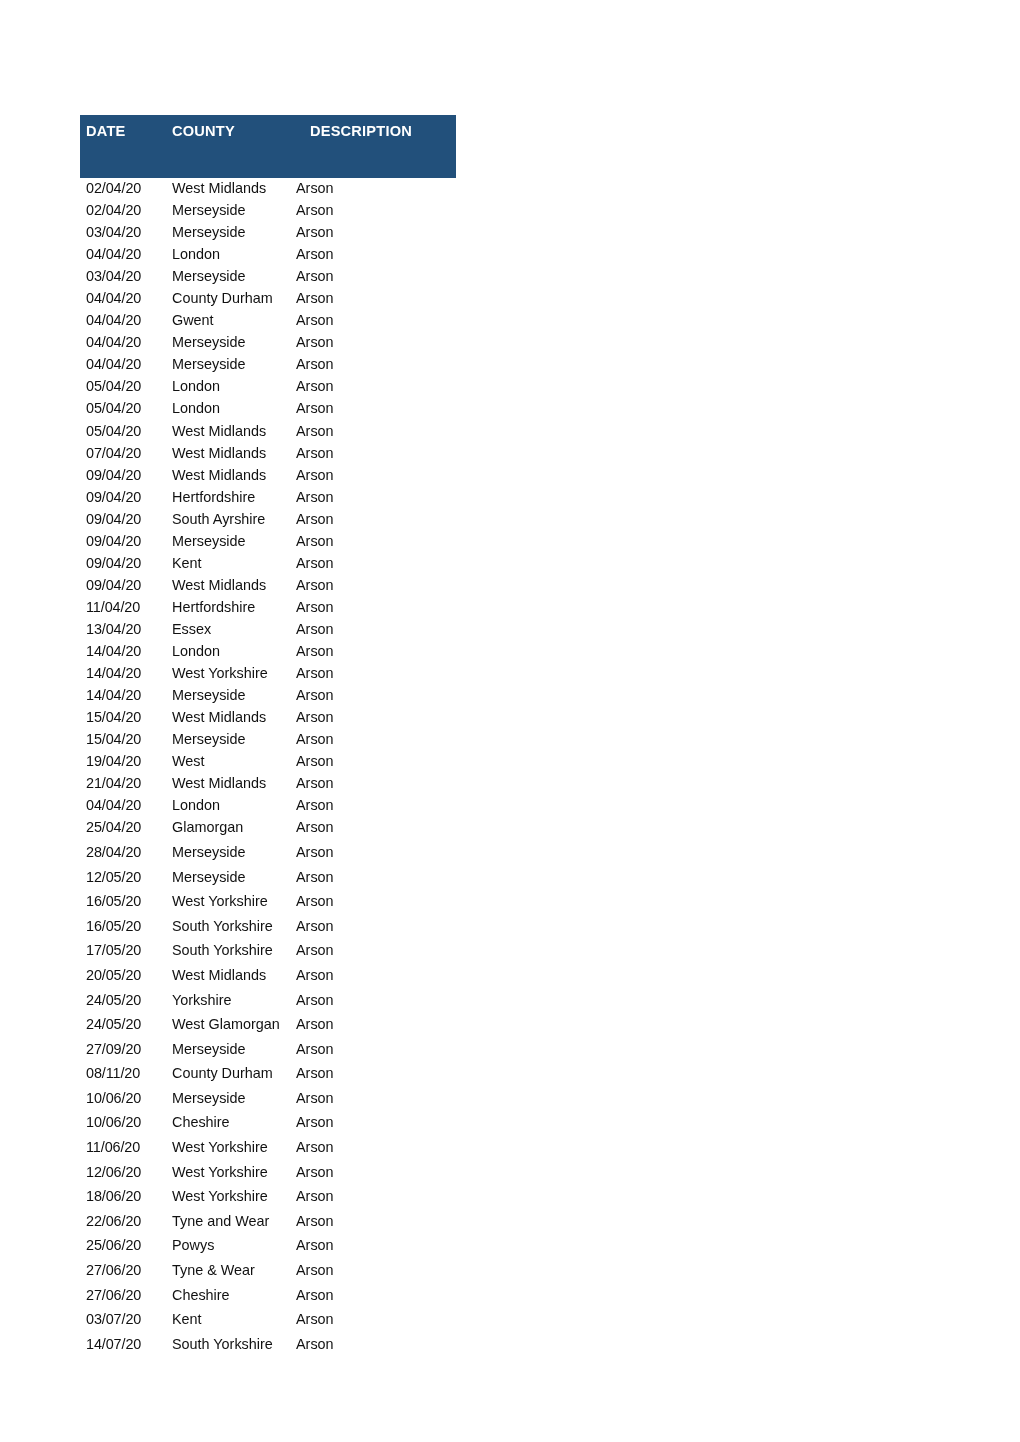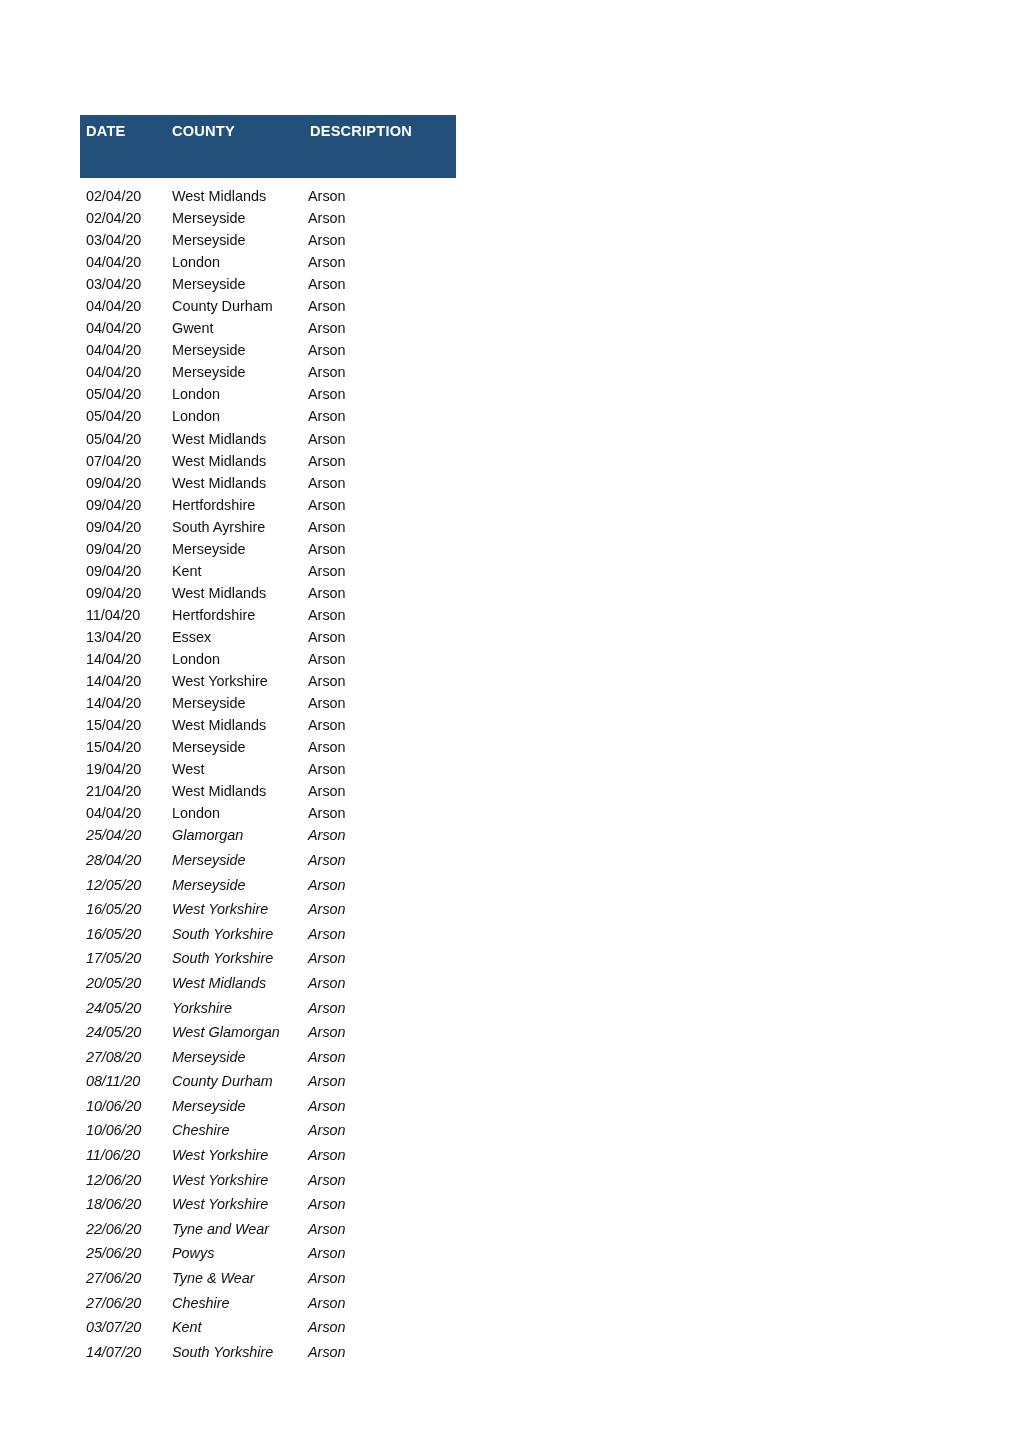--- a/index.html
+++ b/index.html
@@ -48,42 +48,41 @@
     letter-spacing: 0.2px;
     white-space: nowrap;
   }
   .hcell.c-date { left: 6px; }
   .hcell.c-county { left: 92px; }
   .hcell.c-desc { left: 230px; }
 
   
   .table-body {
     position: relative;
-    padding-top: 9px;
+    padding-top: 1px;
   }
   .row {
     position: relative;
     height: 22.05px;
     white-space: nowrap;
   }
   .row.loose {
     height: 24.6px;
-    font-style: italic;
   }
   .cell {
     position: absolute;
     top: 0;
     font-size: 14.4px;
     line-height: 18px;
     color: #111111;
     white-space: nowrap;
   }
   .cell.c-date  { left: 6px;   letter-spacing: -0.1px; }
   .cell.c-county{ left: 92px; }
-  .cell.c-desc  { left: 228px; }
+  .cell.c-desc  { left: 216px; }
 </style>
 </head>
 <body>
 
 <div class="sheet">
 
   <div class="table-wrap">
 
     <div class="table-head">
       <div class="hcell c-date">DATE</div>
@@ -276,21 +275,21 @@
           <div class="cell c-date">24/05/20</div>
           <div class="cell c-county">Yorkshire</div>
           <div class="cell c-desc">Arson</div>
         </div>
         <div class="row loose">
           <div class="cell c-date">24/05/20</div>
           <div class="cell c-county">West Glamorgan</div>
           <div class="cell c-desc">Arson</div>
         </div>
         <div class="row loose">
-          <div class="cell c-date">27/08/20</div>
+          <div class="cell c-date">27/09/20</div>
           <div class="cell c-county">Merseyside</div>
           <div class="cell c-desc">Arson</div>
         </div>
         <div class="row loose">
           <div class="cell c-date">08/11/20</div>
           <div class="cell c-county">County Durham</div>
           <div class="cell c-desc">Arson</div>
         </div>
         <div class="row loose">
           <div class="cell c-date">10/06/20</div>

